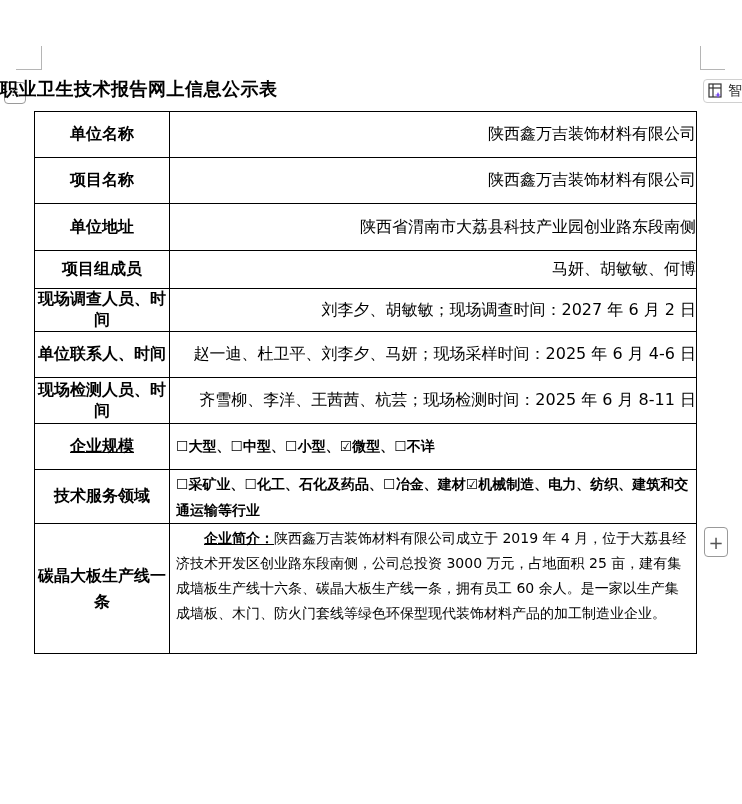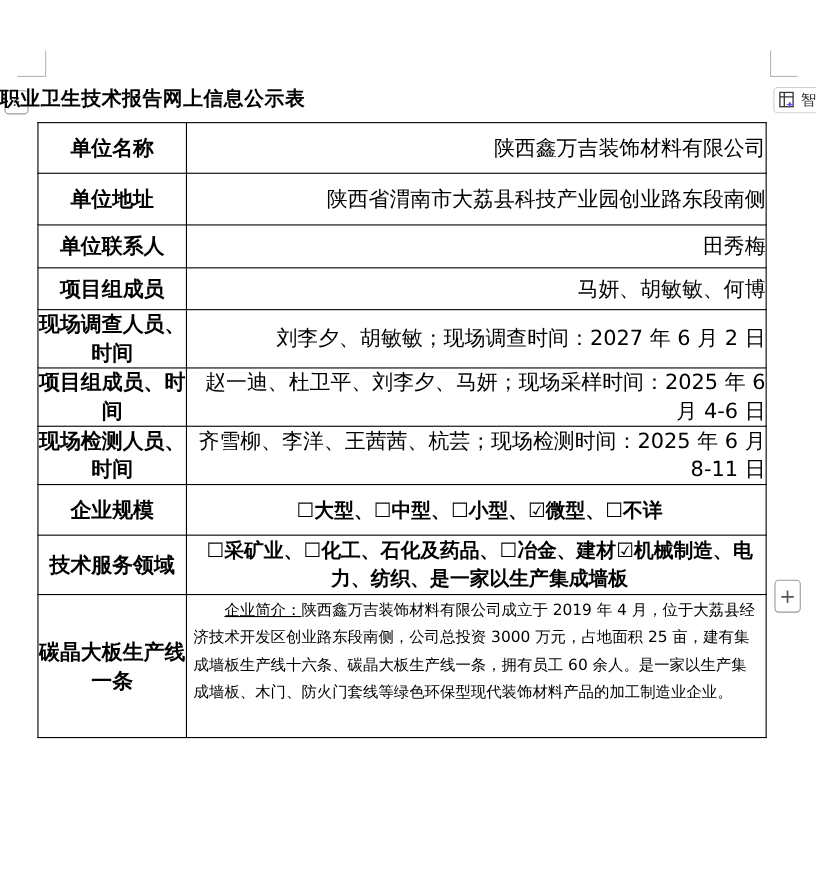--- a/index.html
+++ b/index.html
@@ -19,28 +19,28 @@
     padding-left:4px; box-sizing:border-box; font-size:14px; color:#333; }
   .smart-btn .ico { display:inline-block; width:16px; height:16px; margin-right:4px; position:relative; }
   .add-btn { position:absolute; left:704px; top:527px; width:22px; height:28px;
     border:1px solid #999; border-radius:4px; background:#fff; display:flex; align-items:center;
     justify-content:center; font-size:18px; color:#555; }
 
   .title { position:absolute; left:0; width:742px; top:77px; text-align:left;
     font-family:"DejaVu Serif", serif; font-weight:bold; font-size:18px; letter-spacing:0.5px; }
 
   table.info { position:absolute; left:34px; top:111px; border-collapse:collapse; width:663px; table-layout:fixed; }
-  table.info td { border:1.3px solid #000; font-size:19px; padding:0; vertical-align:middle; }
+  table.info td { border:1.3px solid #000; font-size:16px; padding:0; vertical-align:middle; }
   td.lbl { width:134px; text-align:center; font-weight:bold; font-size:14px; }
   td.val { text-align:right; }
-  td.val.left { text-align:center; padding-left:6px; font-weight:bold; font-size:18px; }
+  td.val.left { text-align:left; padding-left:6px; font-weight:bold; font-size:14px; }
   td.val.para { text-align:left; padding:0 6px; font-size:14px; line-height:25px; vertical-align:top; padding-top:2px; }
-  .para .bold-lead { font-weight:normal; }
+  .para .bold-lead { font-weight:bold; }
   .indent { display:inline-block; width:28px; }
-  .lbl.underline span { }
+  .lbl.underline span { text-decoration:underline; }
   .wrap-left { text-align:left; line-height:26px; padding-top:2px; }
 </style>
 </head>
 <body>
 
 <div class="crop crop-tl"></div>
 <div class="crop crop-tl2"></div>
 <div class="crop crop-tr"></div>
 <div class="crop crop-tr2"></div>
 
@@ -65,50 +65,50 @@
 </div>
 
 <div class="title">职业卫生技术报告网上信息公示表</div>
 
 <table class="info">
   <tbody>
       <tr style="height:46px">
     <td class="lbl">单位名称</td>
     <td class="val">陕西鑫万吉装饰材料有限公司</td>
   </tr>
+  <tr style="height:46px">
+    <td class="lbl">项目名称</td>
+    <td class="val">陕西鑫万吉装饰材料有限公司</td>
+  </tr>
   <tr style="height:47px">
     <td class="lbl">单位地址</td>
     <td class="val">陕西省渭南市大荔县科技产业园创业路东段南侧</td>
-  </tr>
-  <tr style="height:39px">
-    <td class="lbl">单位联系人</td>
-    <td class="val">田秀梅</td>
   </tr>
   <tr style="height:38px">
     <td class="lbl">项目组成员</td>
     <td class="val">马妍、胡敏敏、何博</td>
   </tr>
   <tr style="height:28px">
     <td class="lbl">现场调查人员、时间</td>
     <td class="val">刘李夕、胡敏敏；现场调查时间：2027 年 6 月 2 日</td>
   </tr>
   <tr style="height:46px">
-    <td class="lbl">项目组成员、时间</td>
+    <td class="lbl">单位联系人、时间</td>
     <td class="val">赵一迪、杜卫平、刘李夕、马妍；现场采样时间：2025 年 6 月 4-6 日</td>
   </tr>
   <tr style="height:46px">
     <td class="lbl">现场检测人员、时间</td>
     <td class="val">齐雪柳、李洋、王茜茜、杭芸；现场检测时间：2025 年 6 月 8-11 日</td>
   </tr>
   <tr style="height:46px">
     <td class="lbl underline"><span>企业规模</span></td>
     <td class="val left">☐大型、☐中型、☐小型、☑微型、☐不详</td>
   </tr>
   <tr style="height:54px">
     <td class="lbl">技术服务领域</td>
-    <td class="val left wrap-left">☐采矿业、☐化工、石化及药品、☐冶金、建材☑机械制造、电力、纺织、是一家以生产集成墙板</td>
+    <td class="val left wrap-left">☐采矿业、☐化工、石化及药品、☐冶金、建材☑机械制造、电力、纺织、建筑和交通运输等行业</td>
   </tr>
   <tr style="height:130px">
     <td class="lbl" style="line-height:26px;"><span class="">碳晶大板生产线一条</span></td>
     <td class="val para"><span class="indent"></span><span class="bold-lead" style="text-decoration:underline;">企业简介：</span><span>陕西鑫万吉装饰材料有限公司成立于 2019 年 4 月，位于大荔县经济技术开发区创业路东段南侧，公司总投资 3000 万元，占地面积 25 亩，建有集成墙板生产线十六条、碳晶大板生产线一条，拥有员工 60 余人。是一家以生产集成墙板、木门、防火门套线等绿色环保型现代装饰材料产品的加工制造业企业。</span></td>
   </tr>
 </tbody>
   </table>
 
 </body></html>

